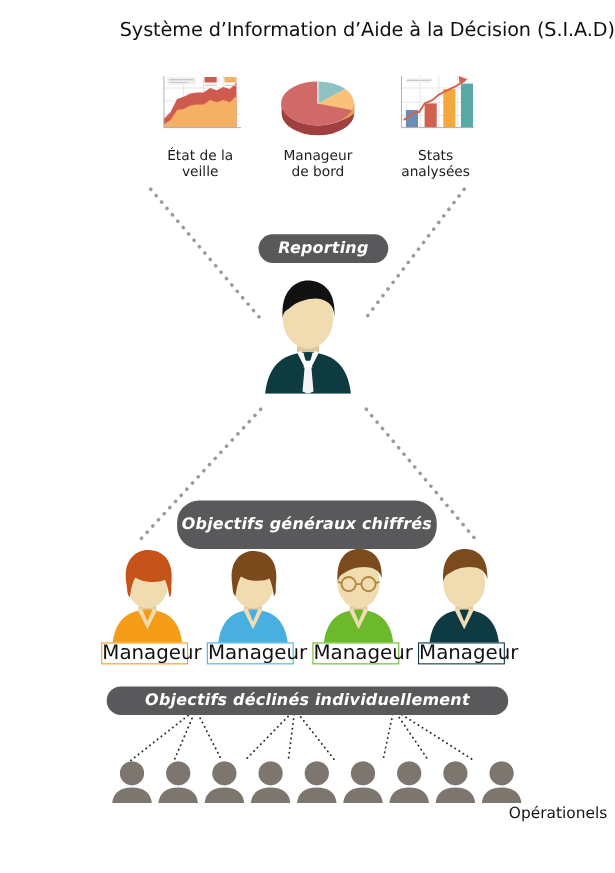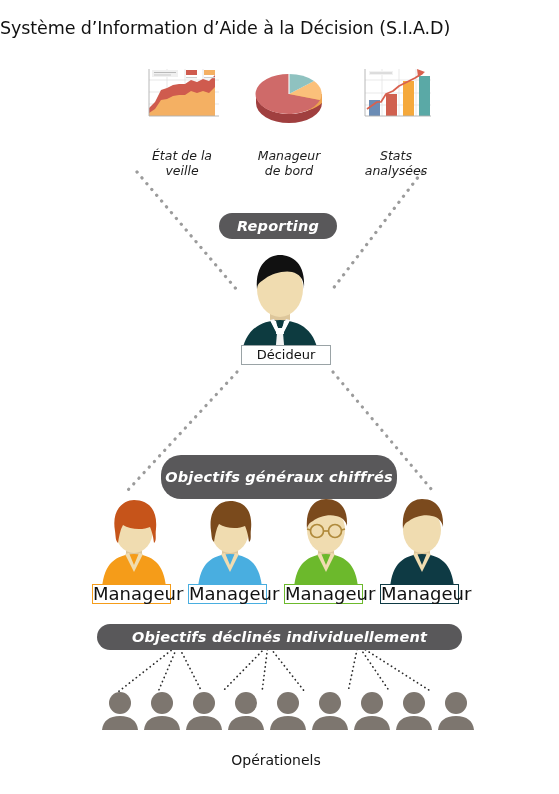--- a/index.html
+++ b/index.html
@@ -18,21 +18,21 @@
   .stage {
     position: absolute;
     inset: 0;
   }
   
   .title {
     position: absolute;
     top: 18px;
     left: 0;
     width: 559px;
-    text-align: left;
+    text-align: right;
     font-size: 17.5px;
     font-weight: 400;
     letter-spacing: -0.1px;
     color: #111111;
     font-family: "DejaVu Sans", sans-serif;
   }
   
   .links {
     position: absolute;
     top: 0; left: 0;
@@ -46,43 +46,42 @@
     text-align: center;
   }
   .chart-box {
     width: 82px;
     height: 62px;
     margin: 0 auto;
     background: #ffffff;
     position: relative;
   }
   .chart-cap {
-    margin-top: 22px;
-    font-style: italic;
+    margin-top: 7px;
     font-size: 12.5px;
     line-height: 15px;
     color: #1d1d1d;
     white-space: pre-line;
   }
   
   .pill {
     position: absolute;
     background: #59585a;
     color: #ffffff;
     border-radius: 20px;
     font-style: italic;
     font-weight: 700;
     text-align: center;
     display: flex;
     align-items: center;
     justify-content: center;
     letter-spacing: 0.2px;
   }
   #pill-reporting {
-    left: 219px; top: 213px;
+    left: 235px; top: 213px;
     width: 118px; height: 26px;
     font-size: 14.5px;
   }
   #pill-objgen {
     left: 161px; top: 455px;
     width: 236px; height: 44px;
     font-size: 14.5px;
   }
   #pill-objind {
     left: 97px; top: 624px;
@@ -116,24 +115,24 @@
   }
   
   .op {
     position: absolute;
     top: 690px;
     width: 40px;
     height: 40px;
   }
   .op-caption {
     position: absolute;
-    top: 752px;
+    top: 732px;
     left: 0;
     width: 552px;
-    text-align: center;
+    text-align: right;
     font-size: 14px;
     color: #141414;
   }
 </style>
 </head>
 <body>
 
 <div class="stage">
 
   <div class="title">Système d’Information d’Aide à la Décision (S.I.A.D)</div>
@@ -256,21 +255,20 @@
 
       <path d="M41,72 L51,92 L61,72 L57,71 L51,84 L45,71 Z" fill="#f4f4f4"></path>
 
       <path d="M41,72 L51,91 L47,73 Z" fill="#ffffff"></path>
       <path d="M61,72 L51,91 L55,73 Z" fill="#ffffff"></path>
 
       <path d="M48,85 L54,85 L56,108 L51,110 L46,108 Z" fill="#f4f4f4"></path>
       <path d="M48,80 L54,80 L55,86 L47,86 Z" fill="#ffffff"></path>
     </svg>
   </div>
-  <div class="name-box" id="decideur-label">Décideur</div>
 
   <div class="pill" id="pill-objgen">Objectifs généraux chiffrés</div>
 
   <div class="person" style="left:92px; top:496px;">
     <svg width="84" height="92" viewBox="0 0 84 92">
       <path d="M34,48 L50,48 L50,62 L34,62 Z" fill="#ddc69b"></path>
       <ellipse cx="42" cy="34" rx="19" ry="23" fill="#f0dcb0"></ellipse>
       <path d="M23,35 C19,12 33,4 42,4 C54,4 66,11 64,33 C63,39 65,44 62,47 C61,39 60,36 58,31 C52,34 38,34 31,29 C28,34 27,41 26,47 C23,44 24,40 23,35 Z" fill="#c6541a"></path>
       <path d="M42,58 C24,59 12,67 10,92 L74,92 C72,67 60,59 42,58 Z" fill="#f59c19"></path>
       <path d="M33,58 L42,76 L51,58 L47,57 L42,69 L37,57 Z" fill="#f0dcb0"></path>

